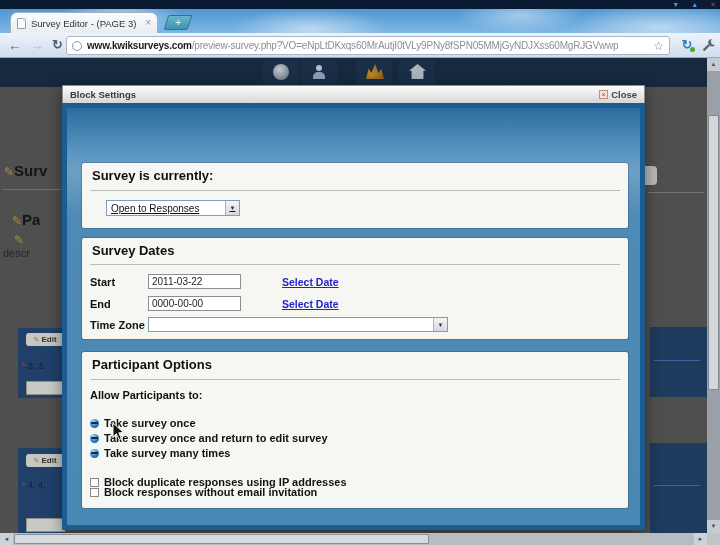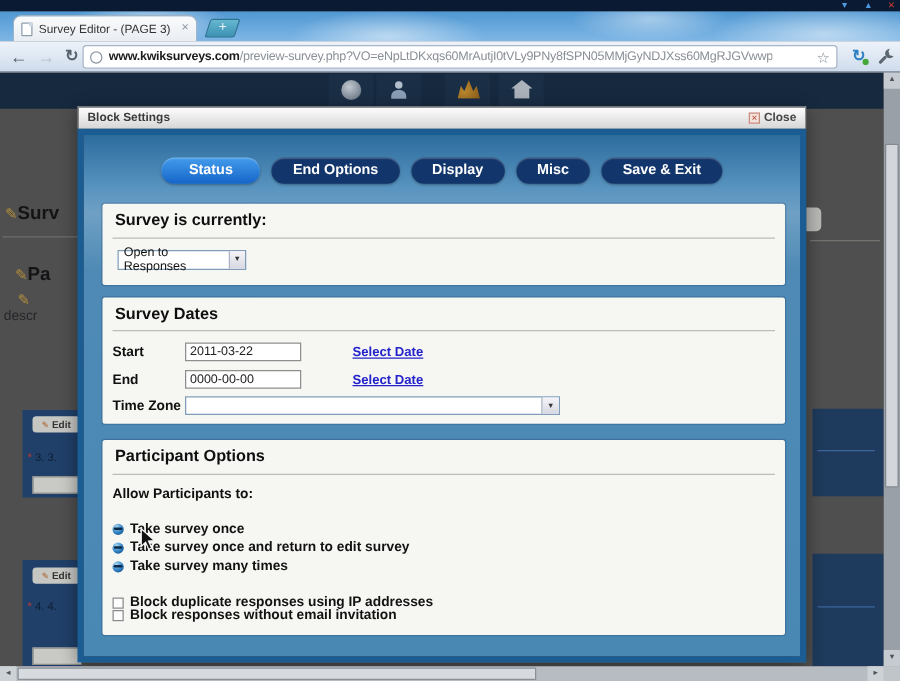--- a/index.html
+++ b/index.html
@@ -226,32 +226,25 @@
   <div class="modal">
     <div class="modal-titlebar">
       <span class="modal-title">Block Settings</span>
       <span class="modal-close">
         <span class="close-x">×</span>
         <span class="close-label">Close</span>
       </span>
     </div>
     <div class="modal-body">
 
-      <div class="tabs-row">
-        <span class="pill active">Status</span>
-        <span class="pill">End Options</span>
-        <span class="pill">Display</span>
-        <span class="pill">Misc</span>
-        <span class="pill">Save &amp; Exit</span>
-      </div>
 
       <div class="panel" style="top:55px; height:65px;">
         <h3>Survey is currently:</h3>
         <div class="rule" style="top:27px;"></div>
-        <div class="fake-select" style="left:12px; top:37px; width:103px; height:16px;">
+        <div class="fake-select" style="left:24px; top:37px; width:134px; height:16px;text-decoration:underline;">
           <span>Open to Responses</span>
           <span class="arr">▼</span>
         </div>
       </div>
 
       <div class="panel" style="top:130px; height:101px;">
         <h3>Survey Dates</h3>
         <div class="rule" style="top:26px;"></div>
 
         <span class="frow-label" style="top:38px;">Start</span>

